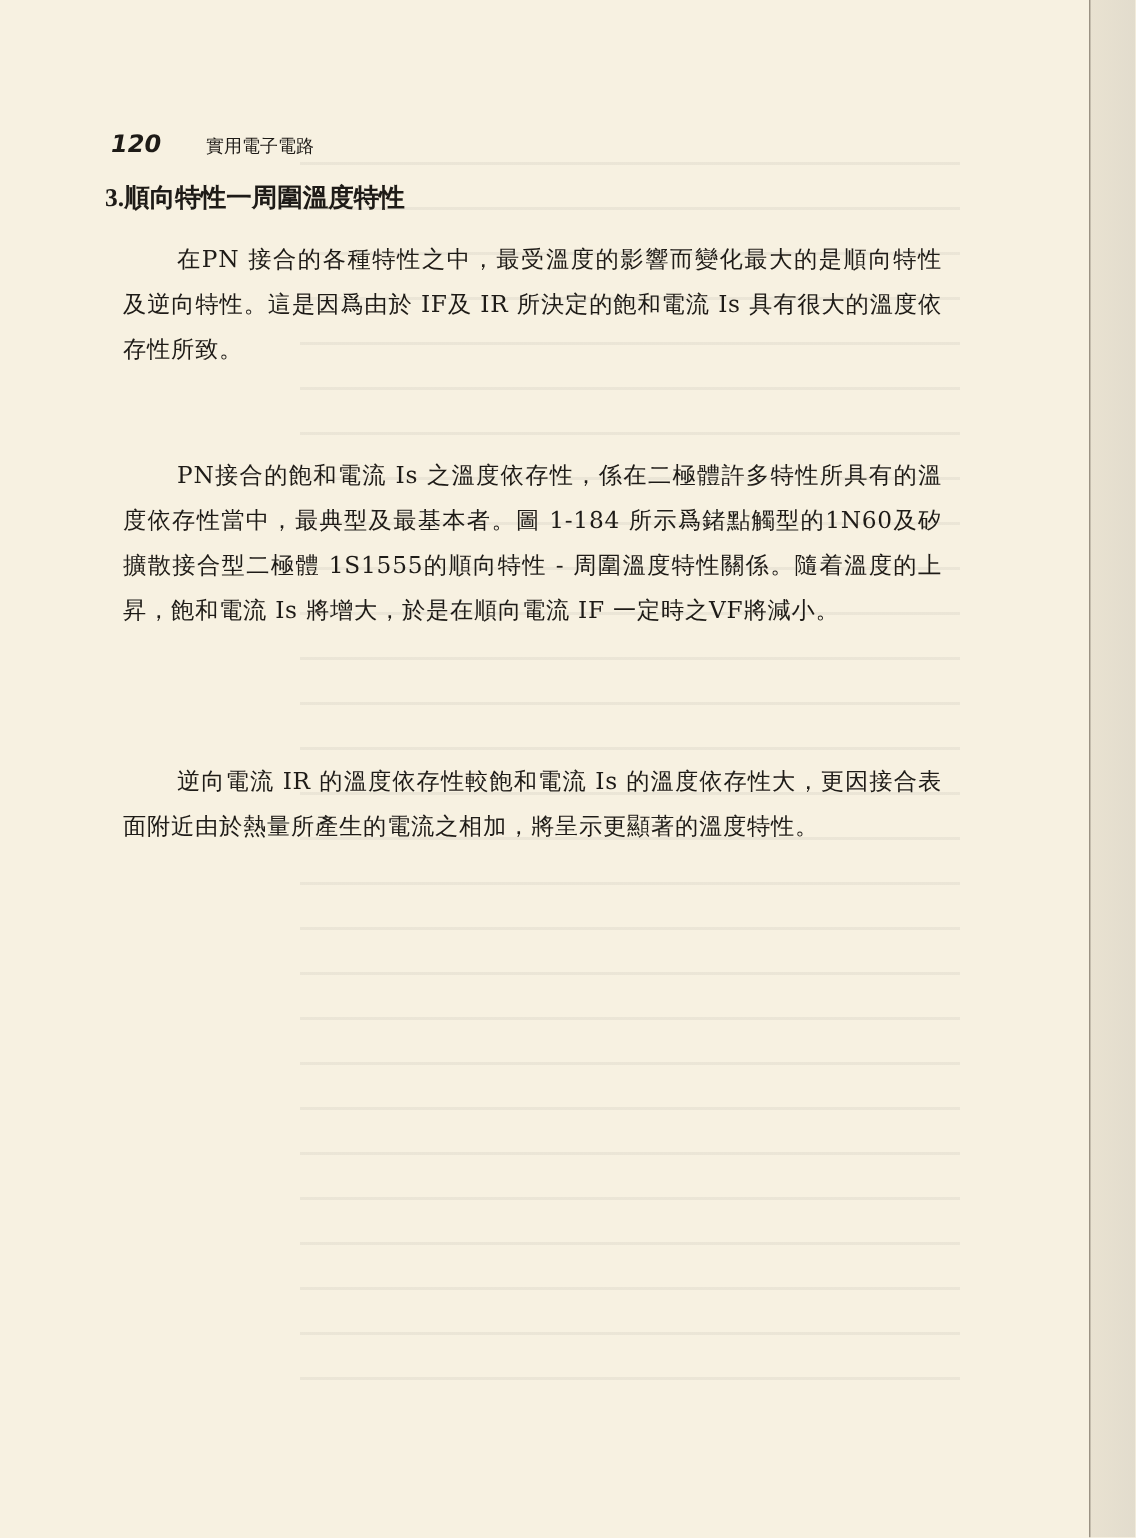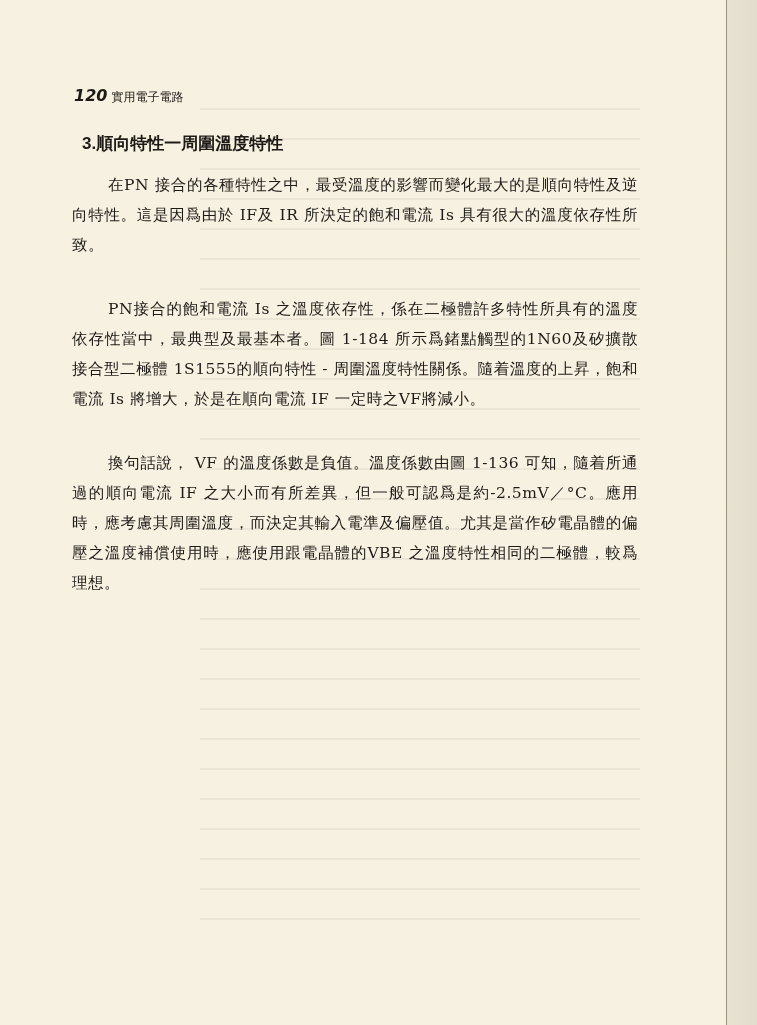--- a/index.html
+++ b/index.html
@@ -33,51 +33,51 @@
       opacity: 0.06;
       background:
         repeating-linear-gradient(to bottom, transparent 0, transparent 28px, #333 28px, #333 30px);
     }
     .header {
       position: absolute;
       left: 74px;
       top: 86px;
       display: flex;
       align-items: baseline;
-      gap: 4px;
+      gap: 30px;
       text-align: center;
     }
     .page-number {
       font-family: "DejaVu Sans", sans-serif;
       font-weight: bold;
       font-style: italic;
       font-size: 16px;
     }
     .book-title {
       font-family: Liberation Serif, serif;
       font-size: 12px;
     }
     .content {
       position: absolute;
       left: 70px;
       top: 118px;
       width: 570px;
     }
     .section-heading {
-      font-family: Liberation Sans, sans-serif;
+      font-family: Liberation Serif, serif;
       font-weight: bold;
       font-size: 17px;
-      margin: 12px;
+      margin: 0;
       height: 28px;
       line-height: 28px;
     }
     .para {
       font-size: 15.5px;
       line-height: 30px;
-      margin: 2px;
+      margin: 12px;
       text-indent: 36px;
       text-align: justify;
       letter-spacing: 0.5px;
     }
     .gap { height: 30px; }
   </style>
 </head>
 <body>
 
 <div class="bleed"></div>
@@ -87,16 +87,16 @@
   <span class="page-number">120</span>
   <span class="book-title">實用電子電路</span>
 </div>
 
 <div class="content">
   <h2 class="section-heading">3.順向特性一周圍溫度特性</h2>
   <p class="para">在PN 接合的各種特性之中，最受溫度的影響而變化最大的是順向特性及逆向特性。這是因爲由於 IF及 IR 所決定的飽和電流 Is 具有很大的溫度依存性所致。</p>
   <div class="gap"></div>
   <p class="para">PN接合的飽和電流 Is 之溫度依存性，係在二極體許多特性所具有的溫度依存性當中，最典型及最基本者。圖 1-184 所示爲鍺點觸型的1N60及矽擴散接合型二極體 1S1555的順向特性 - 周圍溫度特性關係。隨着溫度的上昇，飽和電流 Is 將增大，於是在順向電流 IF 一定時之VF將減小。</p>
   <div class="gap"></div>
-  <p class="para">換句話說， VF 的溫度係數是負值。溫度係數由圖 1-136 可知，隨着所通過的順向電流 IF 之大小而有所差異，但一般可認爲是約-2.5mV／°C。應用時，應考慮其周圍溫度，而決定其輸入電準及偏壓值。尤其是當作矽電晶體的偏壓之溫度補償使用時，應使用跟電晶體的VBE 之溫度特性相同的二極體，較爲理想。</p>
   <div class="gap"></div>
+  <p class="para">逆向電流 IR 的溫度依存性較飽和電流 Is 的溫度依存性大，更因接合表面附近由於熱量所產生的電流之相加，將呈示更顯著的溫度特性。</p>
   <div class="gap"></div>
 </div>
 
 </body></html>

